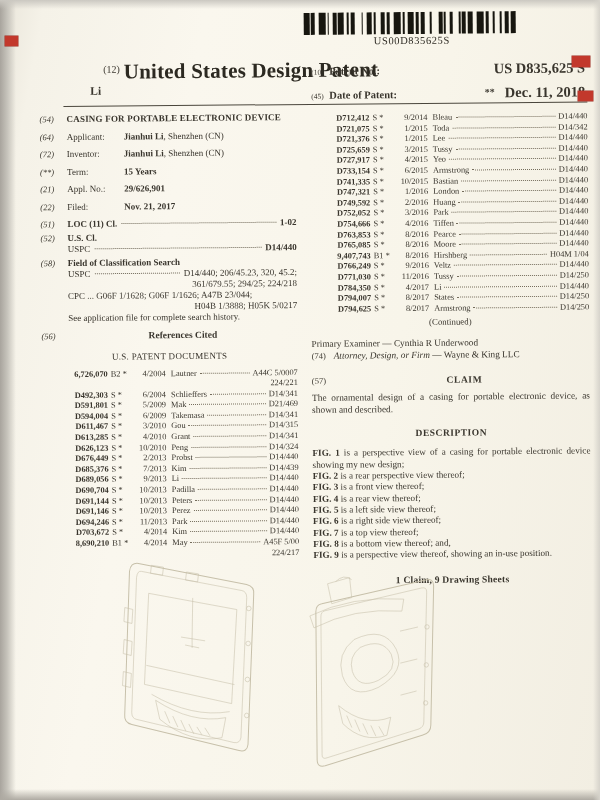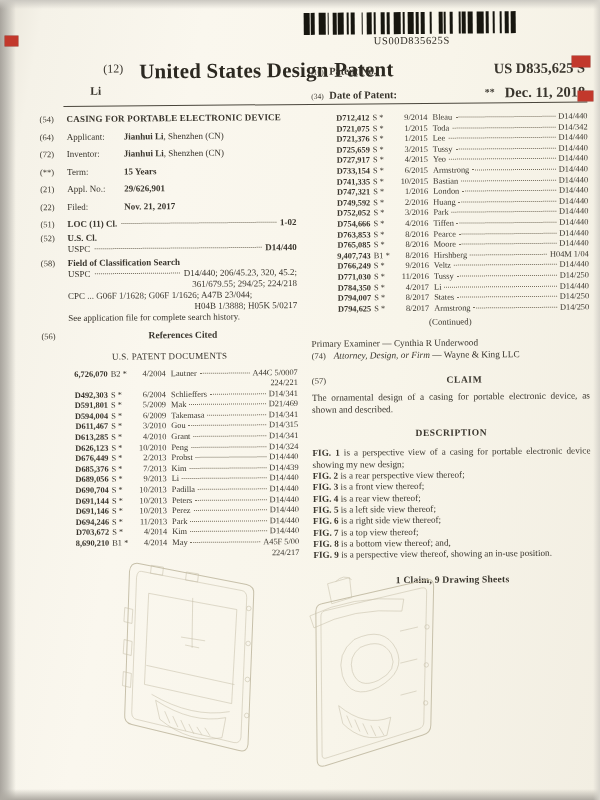--- a/index.html
+++ b/index.html
@@ -27,38 +27,38 @@
   
   .barcode-wrap{position:absolute;left:292px;top:13px;width:246px;text-align:center;}
   .barcode{height:22px;display:flex;justify-content:center;align-items:stretch;}
   .barcode .b{background:#17160f;}
   .barcode .s{background:transparent;}
   .barcode-text{font-size:10.5px;letter-spacing:.6px;margin-top:1px;color:#2e2b24;}
 
   
   .hdr{position:absolute;left:42px;top:58px;right:12px;}
   .hdr-left{position:absolute;left:28px;top:0;}
-  .inid{font-size:12px;vertical-align:6px;margin-right:16px;padding-left:36px;}
+  .inid{font-size:10px;vertical-align:6px;margin-right:4px;padding-left:36px;}
   .main-title{font-size:21px;font-weight:bold;letter-spacing:.2px;color:#2c2921;}
   .hdr-inventor{font-size:11.5px;font-weight:bold;margin-left:23px;margin-top:0px;}
   .hdr-right{position:absolute;left:272px;top:4px;right:0;font-size:10.5px;}
   .hdr-right .row{display:flex;align-items:baseline;margin-bottom:7px;}
   .hdr-right .code{font-size:7.5px;width:18px;flex:none;}
   .hdr-right .lbl{font-weight:bold;width:96px;flex:none;}
   .hdr-right .val{font-weight:bold;font-size:14.5px;flex:1;text-align:right;white-space:nowrap;}
   .hdr-right .val .stars{font-size:10px;margin-right:10px;vertical-align:2px;}
   .rule{position:absolute;left:66px;top:104px;width:524px;border-top:1.6px solid #4a463c;}
 
   
   .cols{position:absolute;left:42px;top:112px;width:548px;display:flex;gap:14px;}
   .col-l{width:256px;flex:none;}
   .col-r{flex:1;min-width:0;}
 
   .item{display:flex;margin-bottom:6.5px;font-size:9px;line-height:11px;}
-  .item .code{width:27px;flex:none;font-size:8.5px;}
+  .item .code{width:27px;flex:none;font-size:8.5px;font-style:italic;}
   .item .body{flex:1;min-width:0;}
   .b{font-weight:bold;}
   .title-item .body{font-weight:bold;letter-spacing:.2px;}
   .bib-label{display:inline-block;width:57px;}
   .dotlead{flex:1;border-bottom:1.4px dotted #6e6757;margin:0 4px;transform:translateY(-2.5px);min-width:12px;}
   .flexline{display:flex;align-items:baseline;}
   .rightline{text-align:right;font-size:9px;line-height:11px;}
 
   
   .refs-head{text-align:center;font-weight:bold;font-size:9.5px;margin:10px 0 0 0;}
@@ -175,21 +175,21 @@
         <span class="inid">(12)</span><span class="main-title">United States Design Patent</span>
         <div class="hdr-inventor">Li</div>
       </div>
       <div class="hdr-right">
         <div class="row">
           <span class="code">(10)</span>
           <span class="lbl">Patent No.:</span>
           <span class="val">US D835,625 S</span>
         </div>
         <div class="row">
-          <span class="code">(34)</span>
+          <span class="code">(45)</span>
           <span class="lbl">Date of Patent:</span>
           <span class="val"><span class="stars">**</span><span>Dec. 11, 2018</span></span>
         </div>
       </div>
     </div>
     <div class="rule"></div>
 
     <div class="cols">
 
       <div class="col-l">

